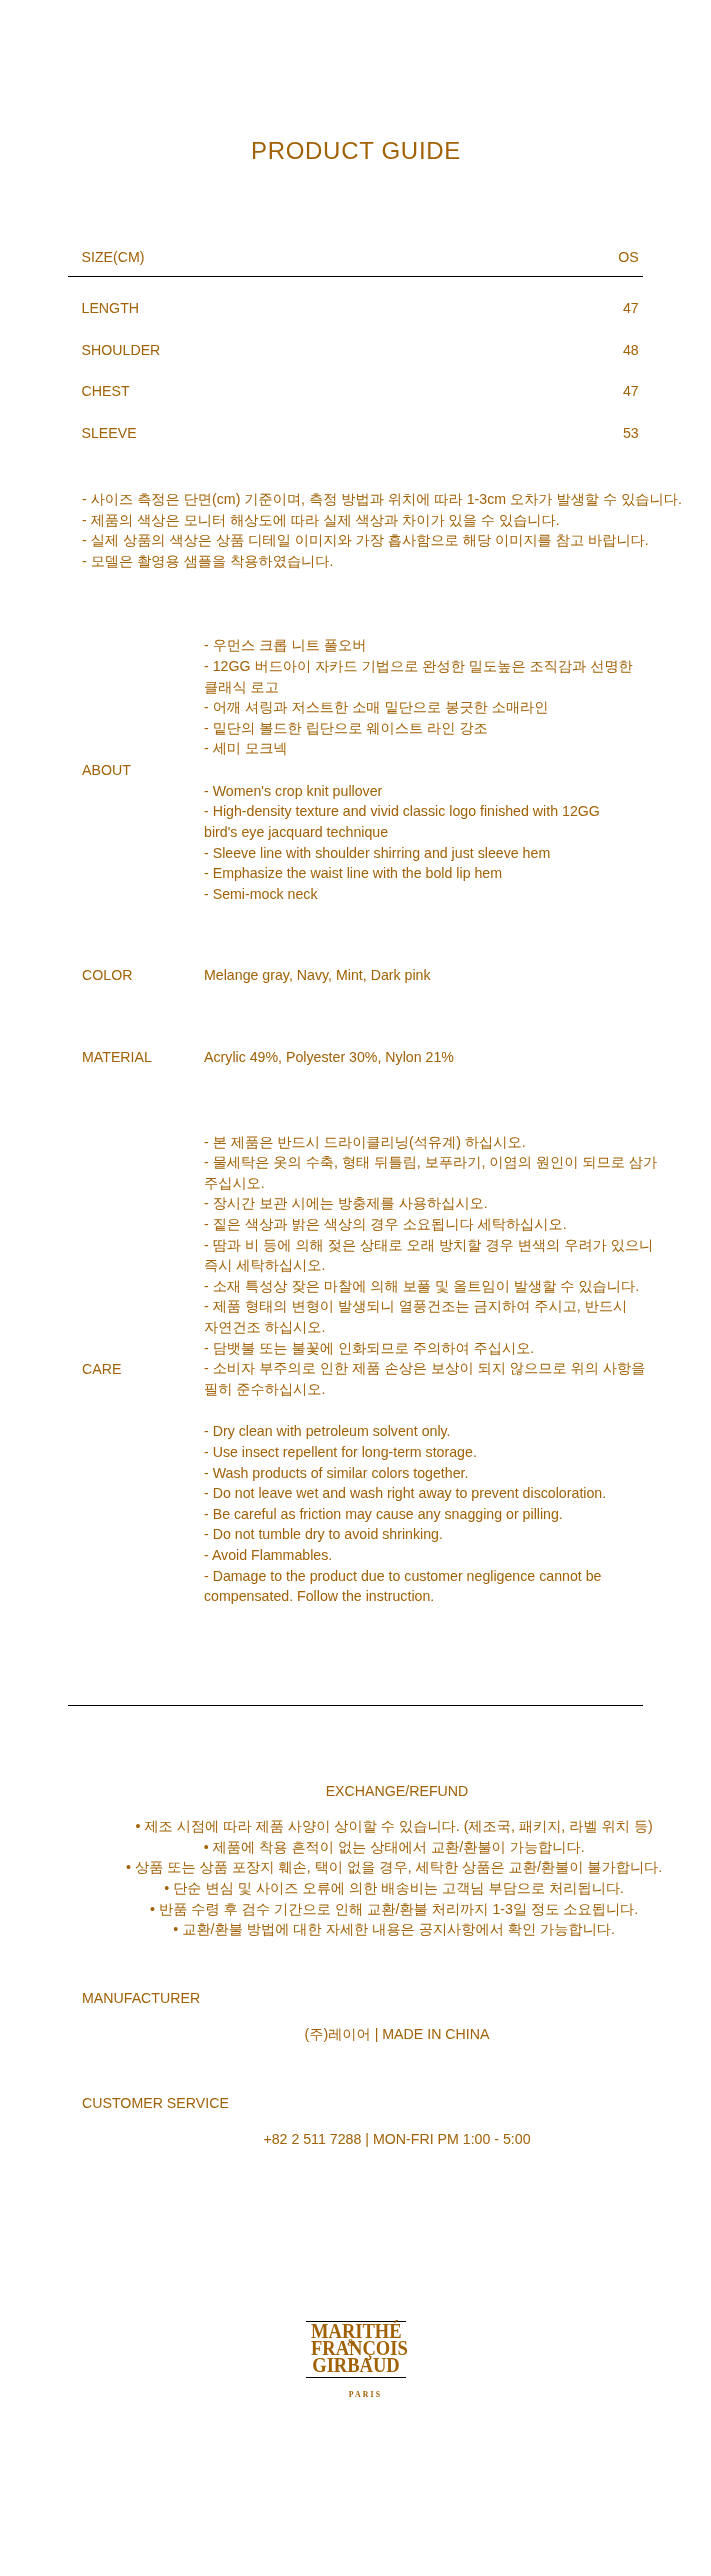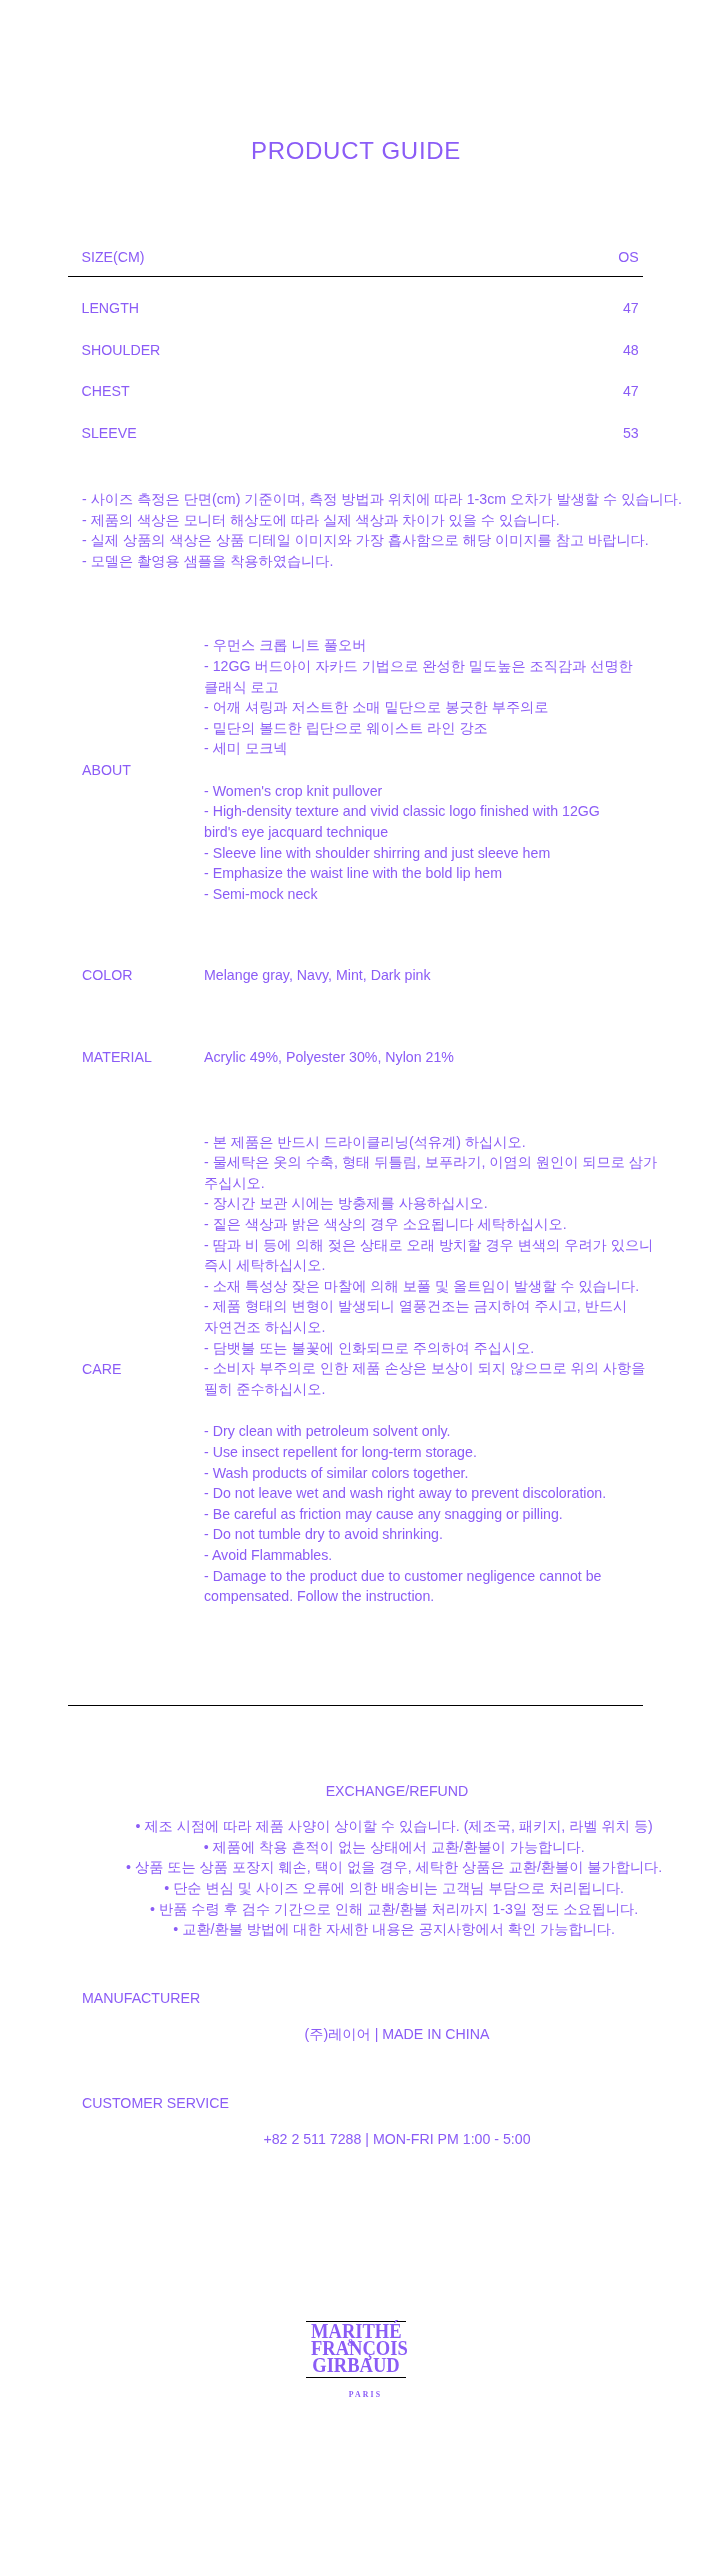--- a/index.html
+++ b/index.html
@@ -1,17 +1,17 @@
 <!DOCTYPE html>
 <html style="font-size:11.4px"><head>
 <meta charset="utf-8">
 <style>
   html,body{margin:0;padding:0;background:#fff;}
   .page{
-    position:relative;width:712px;height:2576px;background:#ffffff;color:#8b5cf6;
+    position:relative;width:712px;height:2576px;background:#ffffff;color:#a16207;
     font-family:"Liberation Sans","DejaVu Sans",sans-serif;
     font-size:14.2px;line-height:20.6px;overflow:hidden;
   }
   .title{
     margin:135px 0 0;padding:0;text-align:center;font-weight:400;
     font-size:24px;line-height:31px;letter-spacing:0.7px;
   }
   
   .size-table{margin:81px 0 0 68px;width:575px;}
   .size-header{display:flex;justify-content:space-between;padding:0 4.3px 0 13.5px;line-height:20.6px;}
@@ -95,21 +95,21 @@
       <div class="line">- 모델은 촬영용 샘플을 착용하였습니다.</div>
     </div>
 
   <section class="sec sec-about">
     <div class="sec-label">ABOUT</div>
     <div class="sec-content">
       <div>
           <div class="line hang">- 우먼스 크롭 니트 풀오버</div>
           <div class="line hang">- 12GG 버드아이 자카드 기법으로 완성한 밀도높은 조직감과 선명한</div>
           <div class="line hang">클래식 로고</div>
-          <div class="line hang">- 어깨 셔링과 저스트한 소매 밑단으로 봉긋한 부주의로</div>
+          <div class="line hang">- 어깨 셔링과 저스트한 소매 밑단으로 봉긋한 소매라인</div>
           <div class="line hang">- 밑단의 볼드한 립단으로 웨이스트 라인 강조</div>
           <div class="line hang">- 세미 모크넥</div>
         </div>
       <div class="gap"></div>
       <div>
           <div class="line hang">- Women's crop knit pullover</div>
           <div class="line hang">- High-density texture and vivid classic logo finished with 12GG</div>
           <div class="line hang">bird's eye jacquard technique</div>
           <div class="line hang">- Sleeve line with shoulder shirring and just sleeve hem</div>
           <div class="line hang">- Emphasize the waist line with the bold lip hem</div>

